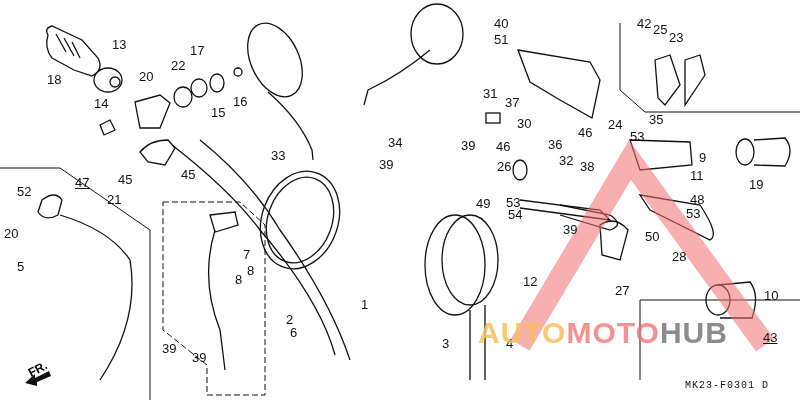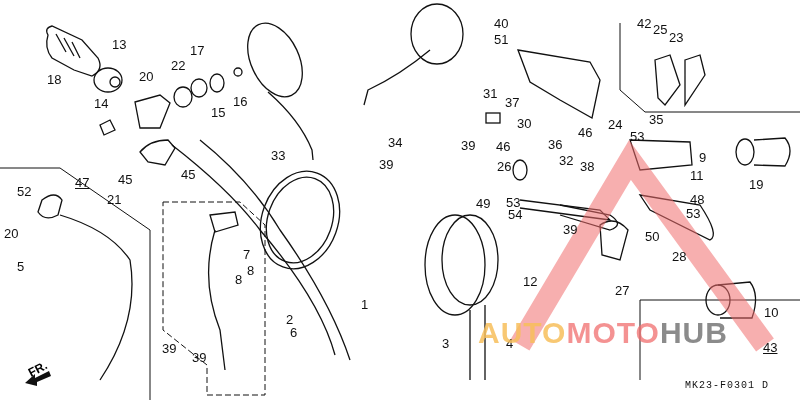--- a/index.html
+++ b/index.html
@@ -150,22 +150,22 @@
       <div class="lbl" style="left: 686px; top: 207px;">53</div>
       <div class="lbl" style="left: 690px; top: 193px; text-align: center;">48</div>
       <div class="lbl" style="left: 690px; top: 169px;">11</div>
       <div class="lbl" style="left: 699px; top: 151px;">9</div>
       <div class="lbl" style="left: 749px; top: 178px;">19</div>
       <div class="lbl" style="left: 649px; top: 113px;">35</div>
       <div class="lbl" style="left: 630px; top: 130px;">53</div>
       <div class="lbl" style="left: 637px; top: 17px;">42</div>
       <div class="lbl" style="left: 653px; top: 23px;">25</div>
       <div class="lbl" style="left: 669px; top: 31px;">23</div>
-      <div class="lbl" style="left: 764px; top: 306px;">10</div>
-      <div class="lbl" style="left: 763px; top: 341px; text-decoration: underline;">43</div>
+      <div class="lbl" style="left: 764px; top: 289px;">10</div>
+      <div class="lbl" style="left: 763px; top: 331px; text-decoration: underline;">43</div>
     </div>
 
   <div class="code" style="left:685px;top:380px;">MK23-F0301 D</div>
 
   <div class="wm">
     <span class="a">AUTO</span><span class="b">MOTO</span><span class="c">HUB</span>
   </div>
 </div>
 
 </body></html>

